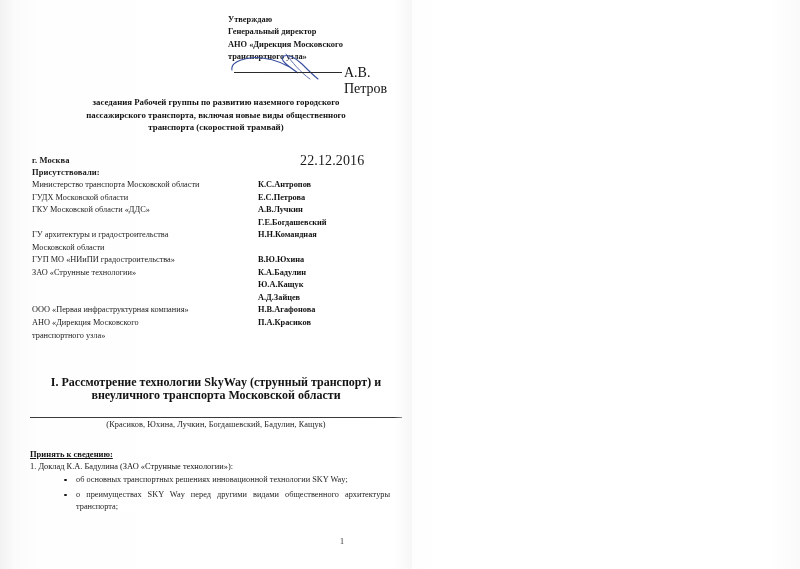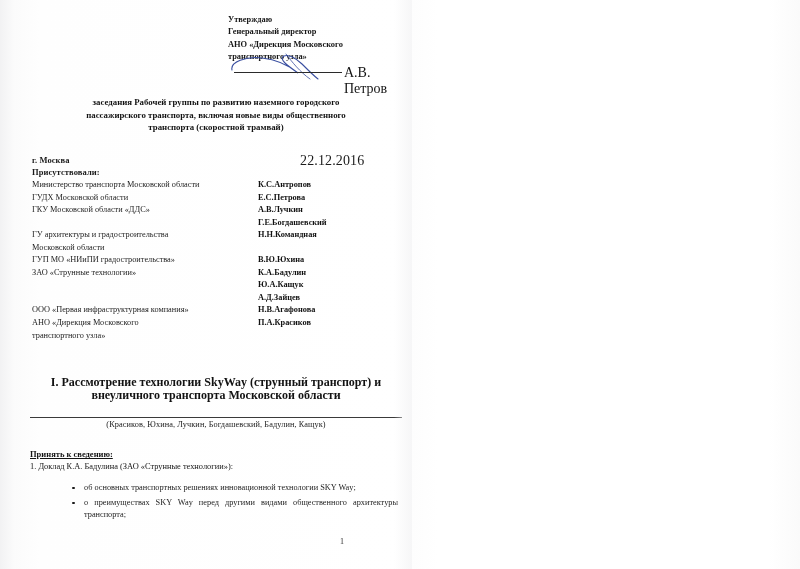--- a/index.html
+++ b/index.html
@@ -84,21 +84,21 @@
 
   #section-head{left:38px;top:376px;width:356px;}
   #section-head .ln{font-weight:bold;font-size:12px;line-height:13.4px;text-align:center;color:#121212;}
   #hr1{position:absolute;left:30px;top:417px;width:372px;height:1px;background:#3a3a3a;}
   #parenth{left:32px;top:419px;width:368px;text-align:center;font-size:8.3px;}
 
   #accept{left:30px;top:449px;font-weight:bold;font-size:8.5px;text-decoration:underline;}
   #report1{left:30px;top:462px;font-size:8.4px;}
 
   ul.bul{
-    list-style:none;margin:8px;padding:0;
+    list-style:none;margin:0;padding:0;
   }
   ul.bul li{
     position:relative;
     padding-left:16px;
     font-size:8.3px;
     line-height:11.9px;
     text-align:justify;
     color:#1d1d1d;
     margin-bottom:3px;
   }

